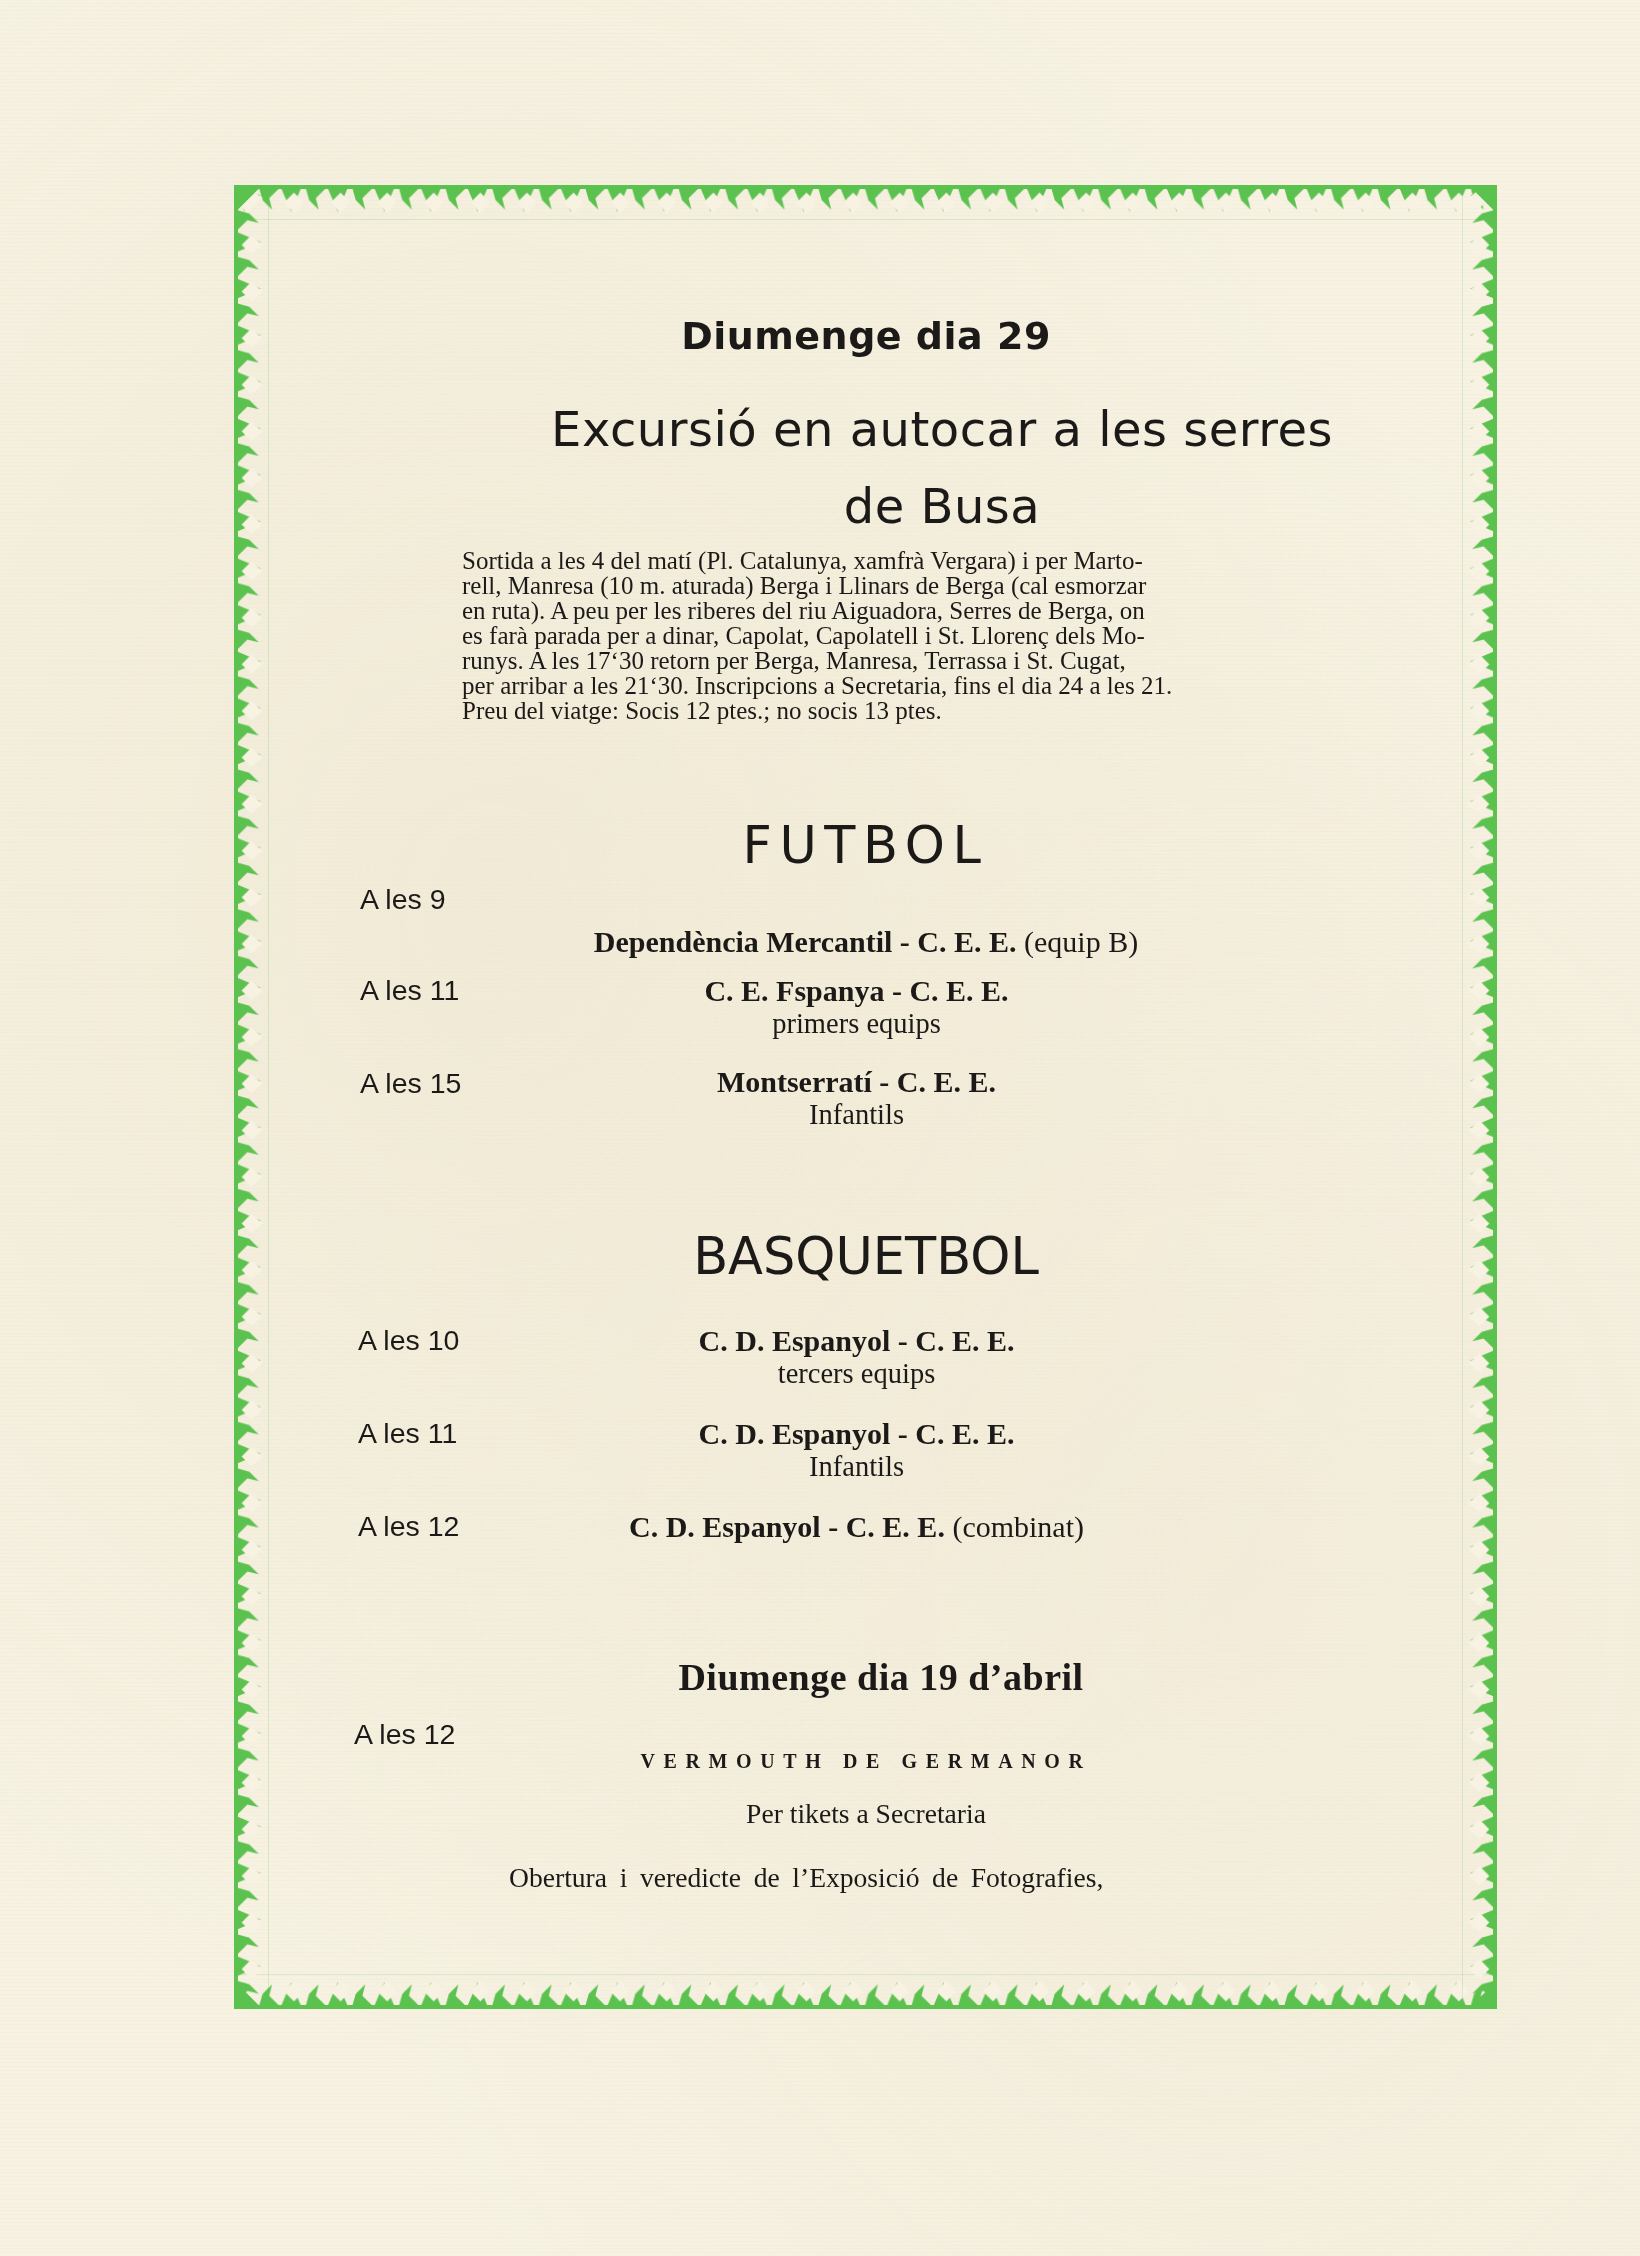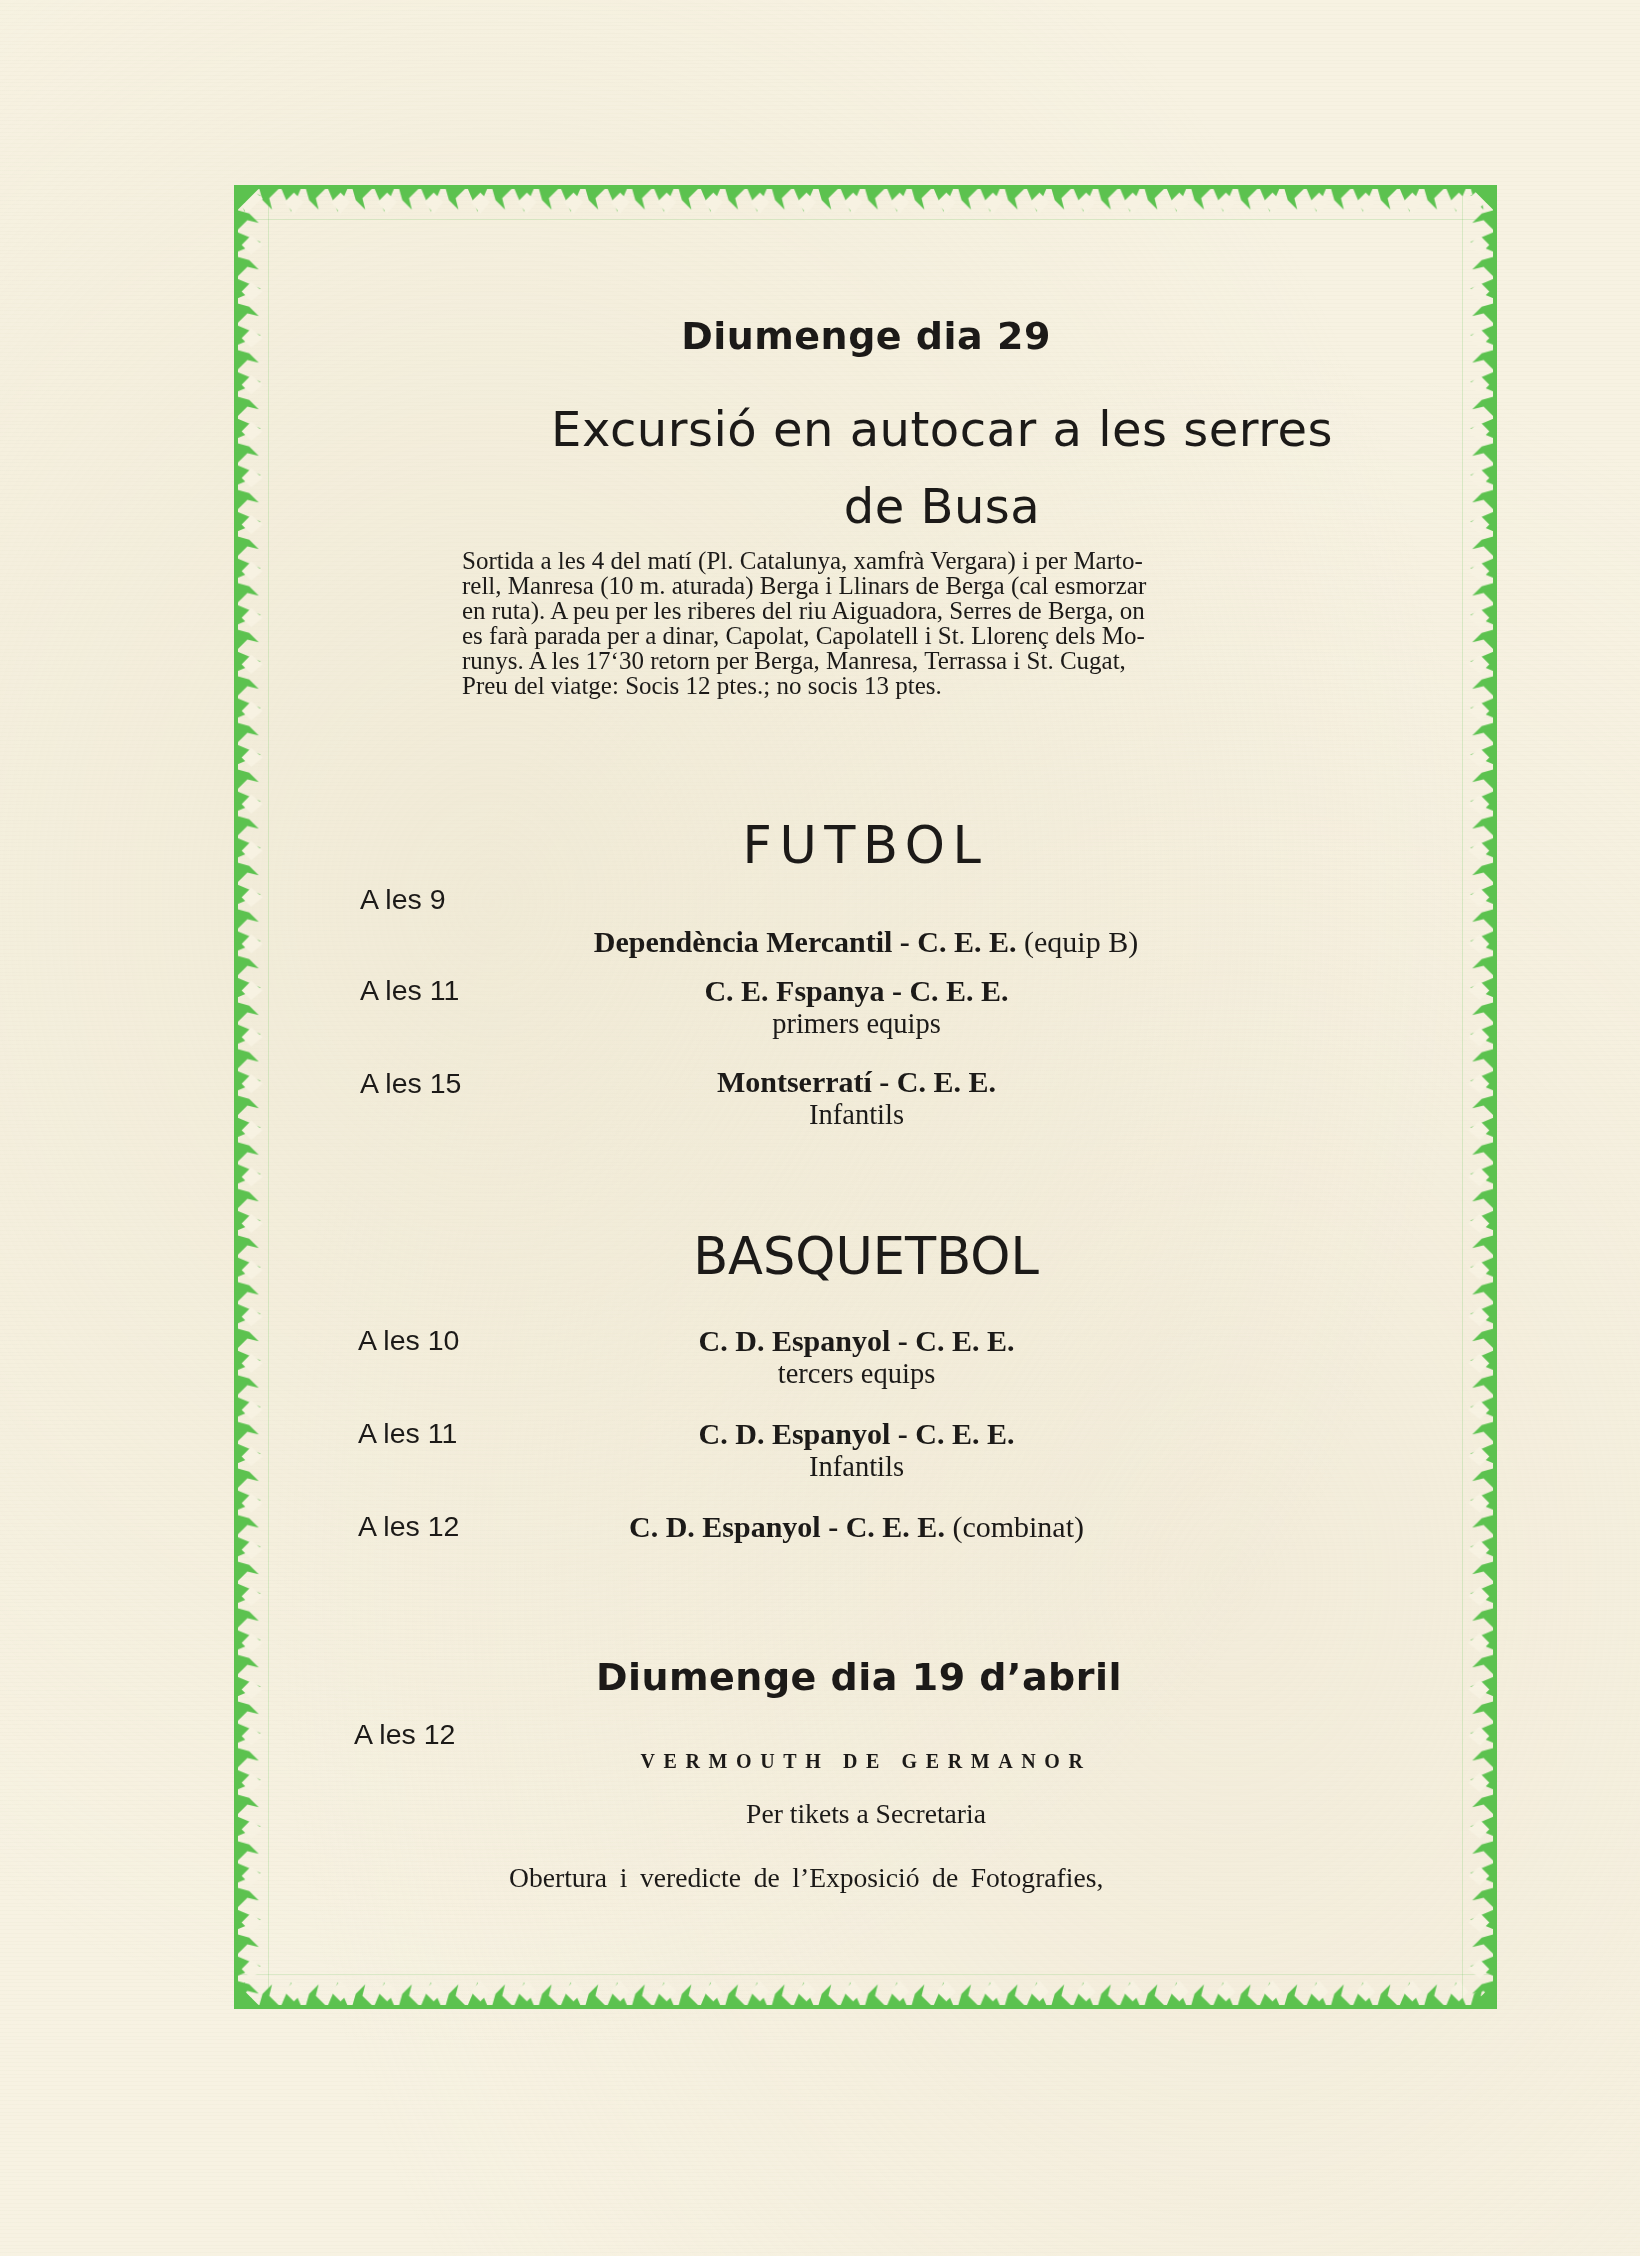--- a/index.html
+++ b/index.html
@@ -79,20 +79,21 @@
 
 <div class="abs center hd-light" style="left:495px;top:401px;width:894px;">Excursió en autocar a les serres</div>
 <div class="abs center hd-light" style="left:495px;top:478px;width:894px;">de Busa</div>
 
 <div class="abs" style="left:462px;top:548px;width:907px;">
   <div class="para">Sortida a les 4 del matí (Pl. Catalunya, xamfrà Vergara) i per Marto-</div>
   <div class="para">rell, Manresa (10 m. aturada) Berga i Llinars de Berga (cal esmorzar</div>
   <div class="para">en ruta). A peu per les riberes del riu Aiguadora, Serres de Berga, on</div>
   <div class="para">es farà parada per a dinar, Capolat, Capolatell i St. Llorenç dels Mo-</div>
   <div class="para">runys. A les 17‘30 retorn per Berga, Manresa, Terrassa i St. Cugat,</div>
+  <div class="para">per arribar a les 21‘30. Inscripcions a Secretaria, fins el dia 24 a les 21.</div>
   <div class="para">Preu del viatge:   Socis 12 ptes.; no socis 13 ptes.</div>
 </div>
 
 <div class="abs center sport" style="left:580px;top:816px;width:571px;letter-spacing:7.6px;">FUTBOL</div>
 
 <div class="abs time" style="left:360px;top:883px;">A les 9</div>
 <div class="abs center match" style="left:457px;top:925px;width:818px;">
   <span>Dependència Mercantil - C. E. E.</span>
   <span class="note">(equip B)</span>
 </div>
@@ -114,18 +115,18 @@
 <div class="abs time" style="left:358px;top:1417px;">A les 11</div>
 <div class="abs center match" style="left:552px;top:1417px;width:609px;">C. D. Espanyol - C. E. E.</div>
 <div class="abs center sub" style="left:552px;top:1451px;width:609px;">Infantils</div>
 
 <div class="abs time" style="left:358px;top:1510px;">A les 12</div>
 <div class="abs center match" style="left:514px;top:1510px;width:685px;">
   <span>C. D. Espanyol - C. E. E.</span>
   <span class="note">(combinat)</span>
 </div>
 
-<div class="abs center hd-bold" style="left:526px;top:1655px;width:666px;">Diumenge dia 19 d’abril</div>
+<div class="abs center hd-bold" style="left:548px;top:1655px;width:666px;font-family:Liberation Serif, serif;">Diumenge dia 19 d’abril</div>
 <div class="abs time" style="left:354px;top:1718px;">A les 12</div>
 <div class="abs center spaced" style="left:495px;top:1750px;width:742px;">VERMOUTH DE GERMANOR</div>
 <div class="abs center plain" style="left:533px;top:1798px;width:666px;">Per tikets a Secretaria</div>
 <div class="abs plain" style="left:509px;top:1862px;width:856px;word-spacing:5.7px;">Obertura i veredicte de l’Exposició de Fotografies,</div>
 
 
 </body></html>

